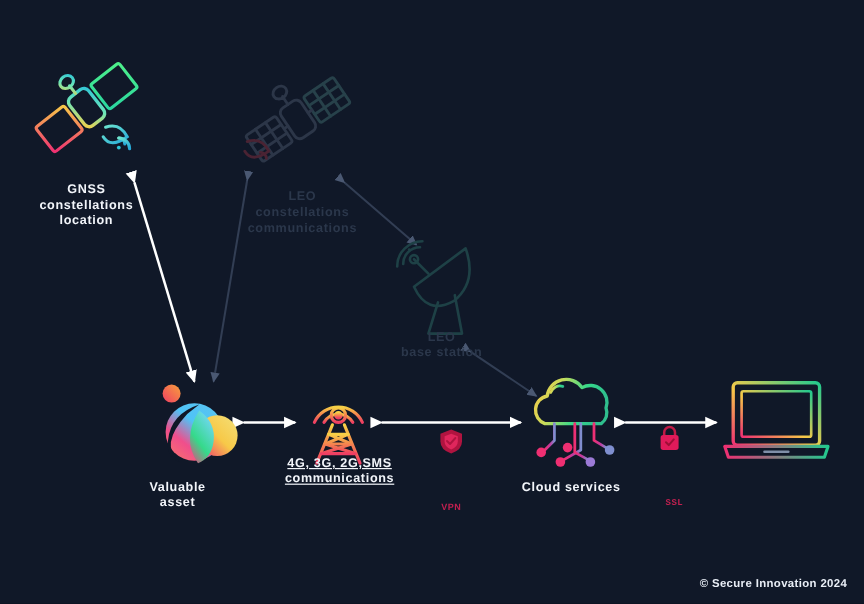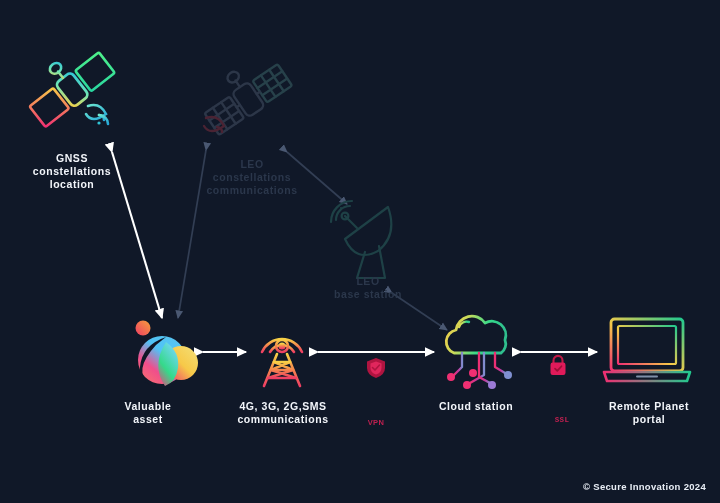--- a/index.html
+++ b/index.html
@@ -264,21 +264,21 @@
         <path d="M20 40 a14 14 0 0 1 24 0"></path>
         <circle cx="32" cy="34" r="6"></circle>
         <circle cx="32" cy="34" r="2.3" fill="url(#gTower)"></circle>
 
         <path d="M27 42 L14 74 M37 42 L50 74"></path>
         <path d="M24 50 L40 50 M21 58 L43 58 M18 66 L46 66"></path>
         <path d="M24 50 L43 58 M40 50 L21 58 M21 58 L46 66 M43 58 L18 66"></path>
       </g>
     </svg>
   </div>
-  <div class="lbl" style="left:218px;top:400px;width:130px;">4G, 3G, 2G,SMS
+  <div class="lbl" style="left:218px;top:380px;width:130px;text-decoration:underline;">4G, 3G, 2G,SMS
 communications</div>
 
   <div class="node" style="left:432px;top:305px;">
     <svg width="92" height="85">
       <g fill="none" stroke-linecap="round" stroke-linejoin="round">
 
         <path d="M22 48 a12 12 0 0 1 2 -23 a16 16 0 0 1 29 -7 a14 14 0 0 1 20 17
                  a11 11 0 0 1 -4 13 z" stroke="url(#gCloud)" stroke-width="2.8"></path>
         <path d="M22 48 L76 48" stroke="url(#gCloudSide)" stroke-width="2.8"></path>
         <path d="M27 22 a8 8 0 0 1 10 -5" stroke="url(#gCloud)" stroke-width="2.4"></path>
@@ -297,34 +297,32 @@
         </g>
         <g fill="#9b7ad6" stroke="none">
           <circle cx="60" cy="80" r="4"></circle>
         </g>
         <g fill="#7f8fd0" stroke="none">
           <circle cx="76" cy="70" r="4"></circle>
         </g>
       </g>
     </svg>
   </div>
-  <div class="lbl" style="left:416px;top:400px;width:120px;">Cloud station</div>
+  <div class="lbl" style="left:416px;top:400px;width:120px;">Cloud services</div>
 
   <div class="node" style="left:601px;top:315px;">
     <svg width="96" height="74">
       <g fill="none" stroke-linecap="round" stroke-linejoin="round">
         <rect x="10" y="4" width="72" height="52" rx="3.5" stroke="url(#gLaptop)" stroke-width="2.8"></rect>
         <rect x="17" y="11" width="58" height="38" rx="1.5" stroke="url(#gLaptop)" stroke-width="2.2"></rect>
         <path d="M3 57 L89 57 L86 66 L6 66 z" stroke="url(#gLaptopBase)" stroke-width="2.6"></path>
         <line x1="36" y1="61.5" x2="56" y2="61.5" stroke="#7f8fa8" stroke-width="2"></line>
       </g>
     </svg>
   </div>
-  <div class="lbl" style="left:588px;top:400px;width:122px;">Remote Planet
-portal</div>
 
   <div class="node" style="left:366px;top:357px;">
     <svg width="20" height="22">
       <path d="M10 1 L19 4.5 L19 11 q0 7 -9 10 q-9 -3 -9 -10 L1 4.5 z" fill="#b01440"></path>
       <path d="M10 4.5 L15.5 6.6 L15.5 11 q0 4.6 -5.5 6.6 q-5.5 -2 -5.5 -6.6 L4.5 6.6 z" fill="#e0265c"></path>
       <path d="M6.5 10.5 L9 13 L13.5 8" stroke="#b01440" stroke-width="1.6" fill="none" stroke-linecap="round" stroke-linejoin="round"></path>
     </svg>
   </div>
   <div class="badge-txt" style="left:356px;top:378px;">VPN</div>
 

